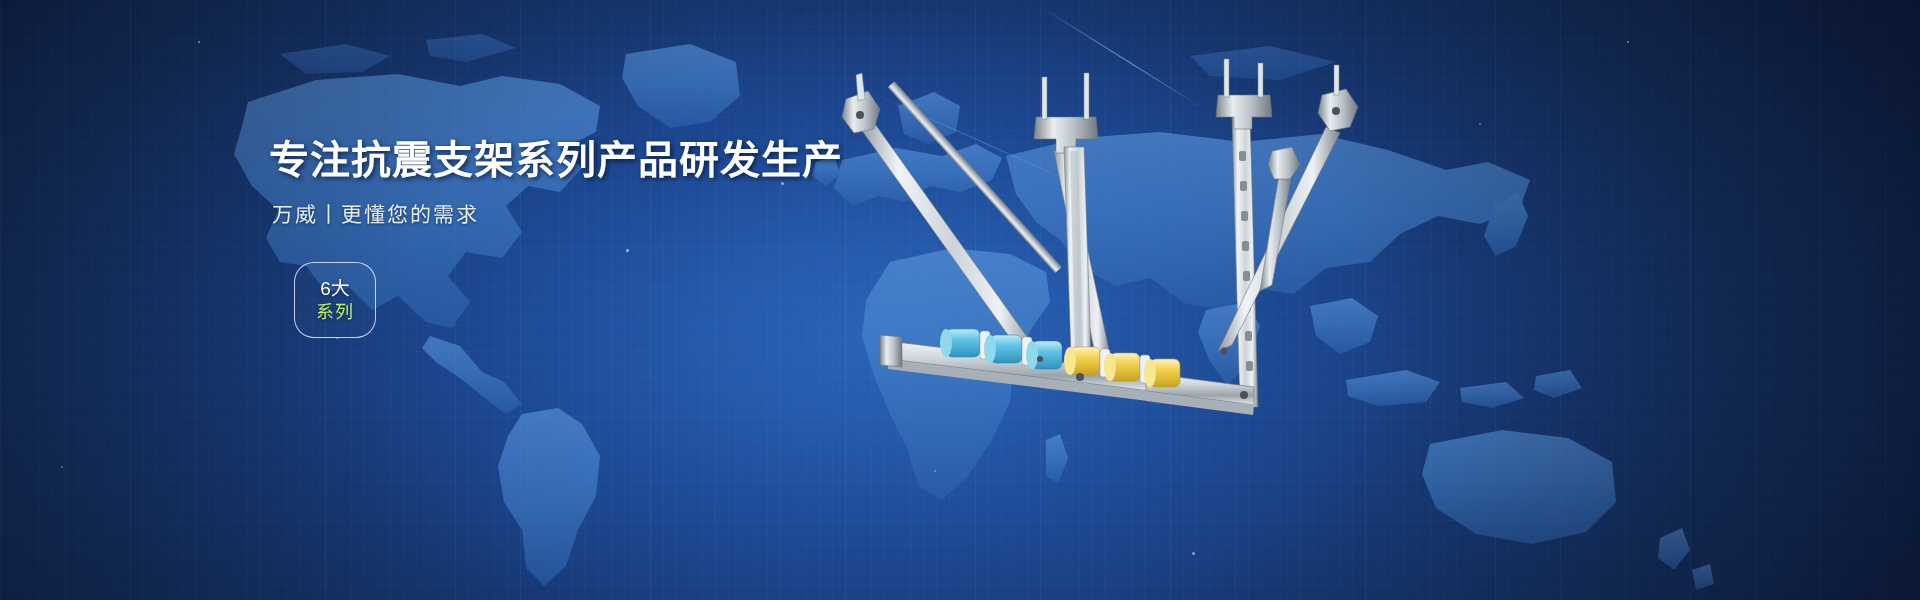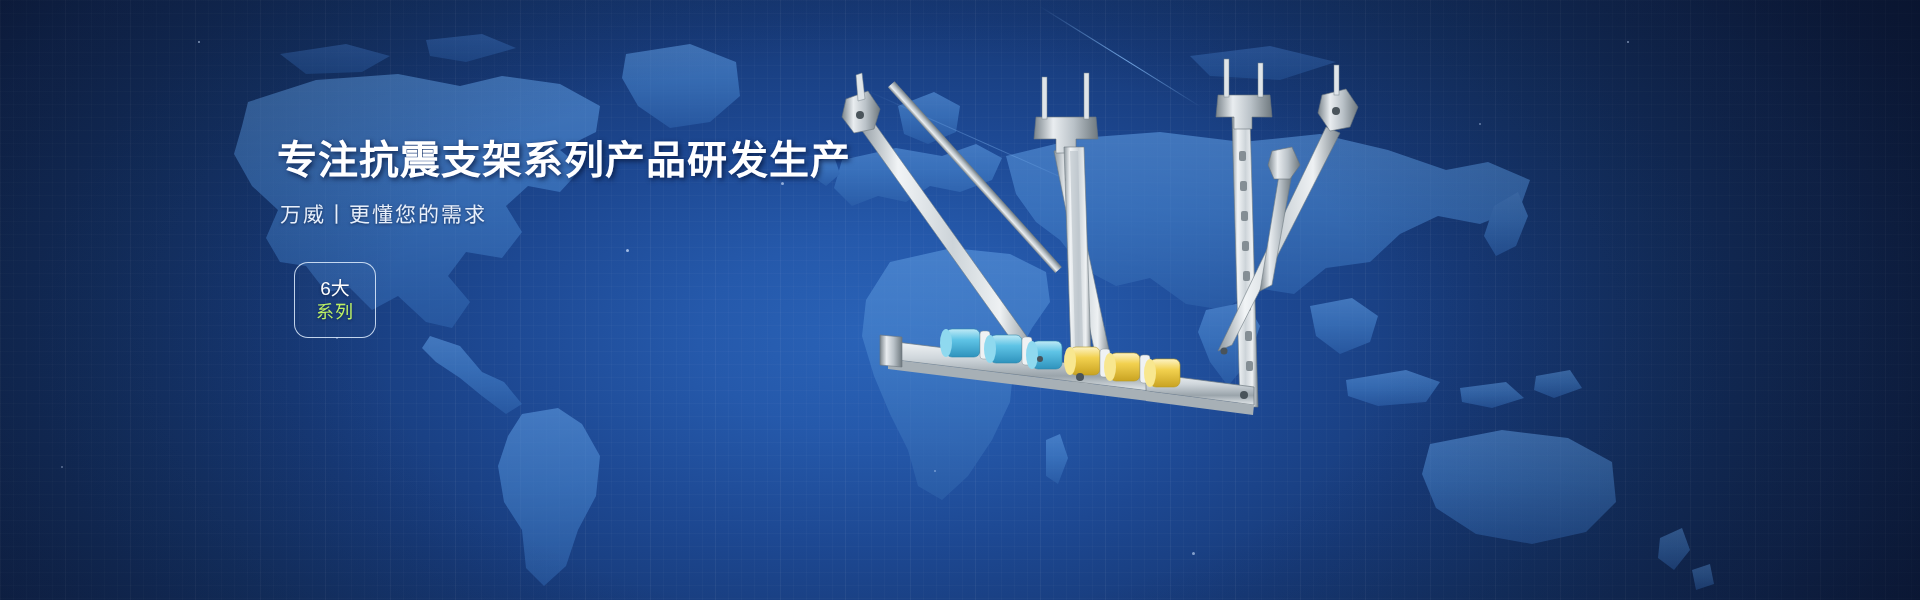--- a/index.html
+++ b/index.html
@@ -52,21 +52,21 @@
     opacity:.62;
   }
   .worldmap svg{width:100%;height:100%;display:block;}
 
   
   .streak{position:absolute;height:1px;transform-origin:left center;
     background:linear-gradient(90deg,rgba(120,175,255,0) 0%,rgba(140,195,255,.75) 55%,rgba(120,175,255,0) 100%);}
   .star{position:absolute;border-radius:50%;background:#cfe2ff;}
 
   
-  .copy{position:absolute;left:277px;top:140px;width:560px;}
+  .copy{position:absolute;left:269px;top:140px;width:560px;}
   .headline{
     margin:0;
     font-size:40px;
     line-height:1;
     font-weight:bold;
     letter-spacing:1px;
     color:#ffffff;
     text-shadow:0 0 1px rgba(30,70,150,.9), 2px 2px 5px rgba(6,18,48,.75);
     white-space:nowrap;
   }
@@ -78,21 +78,21 @@
     color:#e7effb;
     text-shadow:0 1px 3px rgba(6,18,48,.6);
     white-space:nowrap;
   }
 
   
   .badges{position:absolute;left:294px;top:262px;display:flex;gap:32px;}
   .badge{
     width:82px;height:76px;
     border:1.5px solid rgba(225,238,255,.85);
-    border-radius:14px;
+    border-radius:20px;
     display:flex;flex-direction:column;
     align-items:center;justify-content:center;
     gap:5px;
     background:rgba(255,255,255,0.015);
   }
   .badge .l1{
     font-size:19px;line-height:1;color:#ffffff;white-space:nowrap;
     text-shadow:0 1px 3px rgba(6,18,48,.55);
   }
   .badge .l2{

